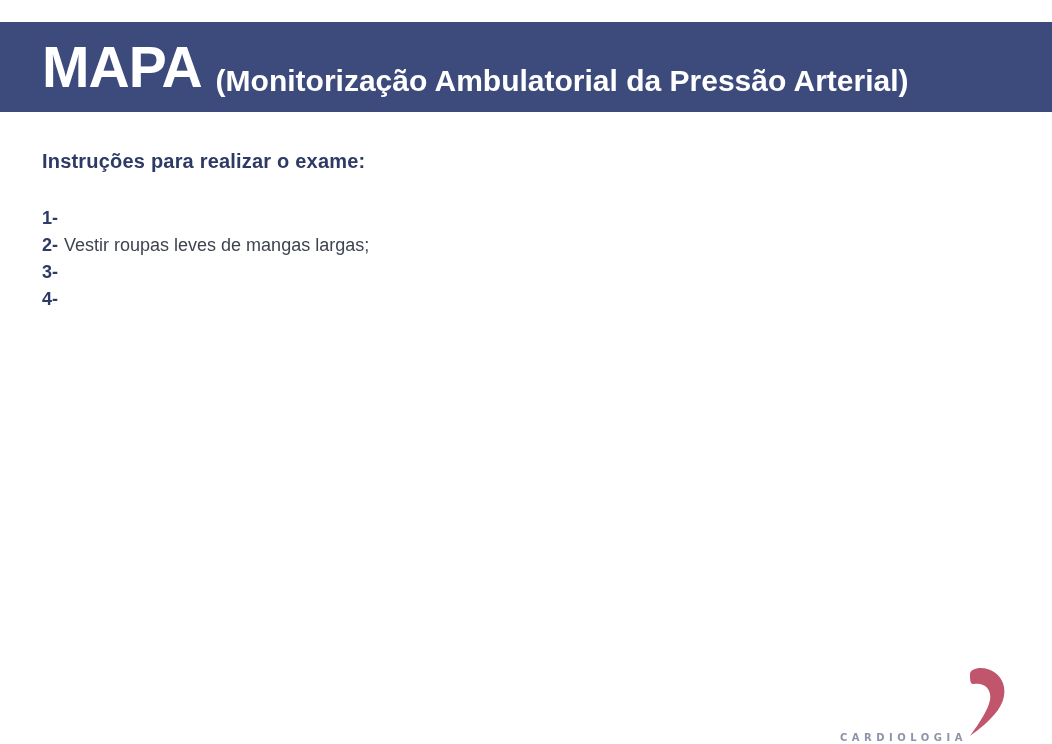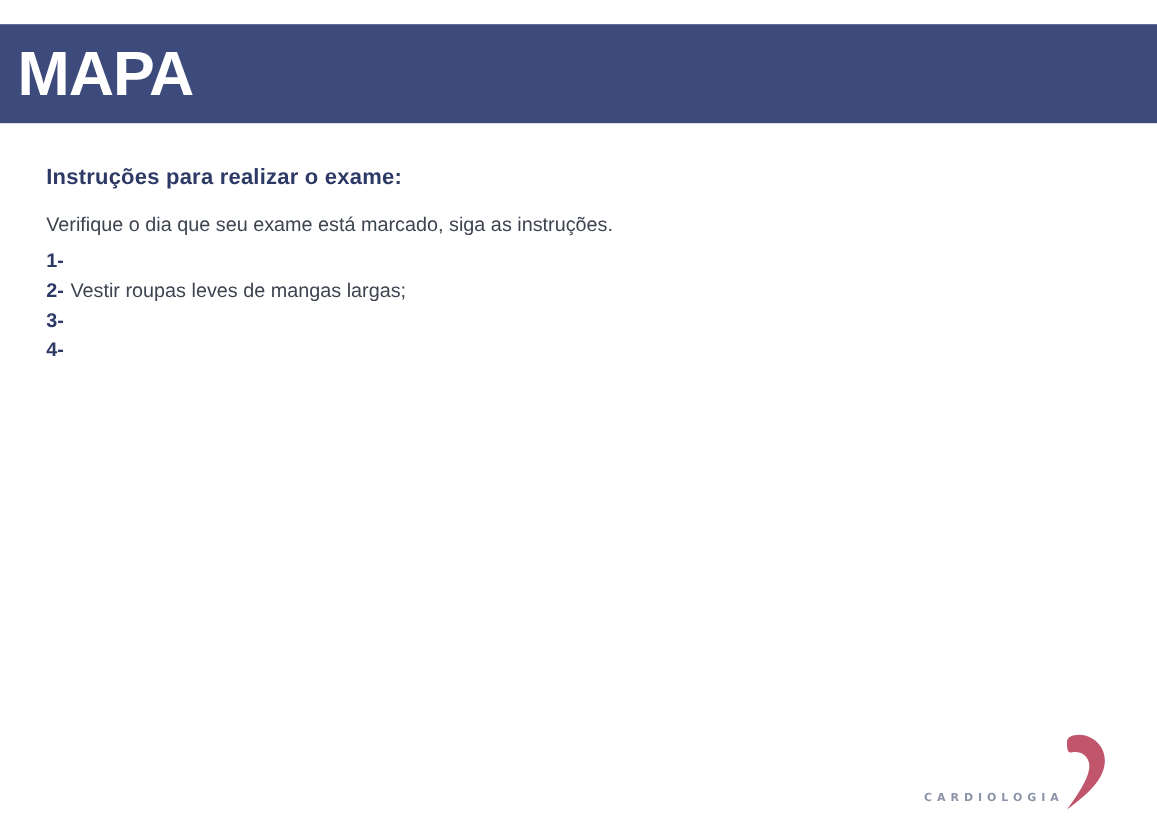--- a/index.html
+++ b/index.html
@@ -23,21 +23,21 @@
     top: 22px;
     width: 1052px;
     height: 90px;
     background: #3c4a7c;
     display: flex;
     align-items: center;
   }
   .header-inner {
     display: flex;
     align-items: flex-end;
-    padding-left: 16px;
+    padding-left: 42px;
     color: #ffffff;
     white-space: nowrap;
   }
   .header-title {
     font-size: 57px;
     font-weight: bold;
     letter-spacing: -1px;
     line-height: 1;
   }
   .header-subtitle {
@@ -51,21 +51,21 @@
   .content {
     position: absolute;
     left: 42px;
     top: 150px;
     width: 960px;
   }
   .instructions-heading {
     font-size: 20px;
     font-weight: bold;
     color: #2e3a66;
-    margin: 0 0 18px 0;
+    margin: 0 0 32px 0;
     letter-spacing: 0.2px;
   }
   .intro-line {
     font-size: 18px;
     color: #3d4450;
     margin: 0 0 6px 0;
     line-height: 1.5;
   }
   .steps {
     list-style: none;
@@ -104,48 +104,48 @@
     line-height: 1;
     font-family: "DejaVu Sans", sans-serif;
   }
   .logo-pro { color: #8d93a8; }
   .logo-c   { color: #c98e9c; }
   .logo-o   { color: #8d93a8; }
   .logo-r   { color: #8d93a8; }
   .logo-sub {
     position: absolute;
     left: 22px;
-    top: 52px;
+    top: 64px;
     font-size: 10px;
     letter-spacing: 4.5px;
     color: #8d93a8;
     font-weight: bold;
     font-family: "DejaVu Sans", sans-serif;
   }
   .logo-heart {
     position: absolute;
     left: 132px;
     top: -2px;
     width: 70px;
     height: 72px;
   }
 </style>
 </head>
 <body>
 
 <div class="header-band">
   <div class="header-inner">
     <span class="header-title">MAPA</span>
+    <span class="header-subtitle">(Monitorização Ambulatorial da Pressão Arterial)</span>
   </div>
 </div>
 
 <div class="content">
   <h2 class="instructions-heading">Instruções para realizar o exame:</h2>
 
-  <p class="intro-line">Verifique o dia que seu exame está marcado, siga as instruções.</p>
 
   <ul class="steps">
     <li class="step">
       <span class="step-num">1-</span>
     </li>
     <li class="step">
       <span class="step-num">2-</span>
       <span class="step-text">Vestir roupas leves de mangas largas;</span>
     </li>
     <li class="step">

